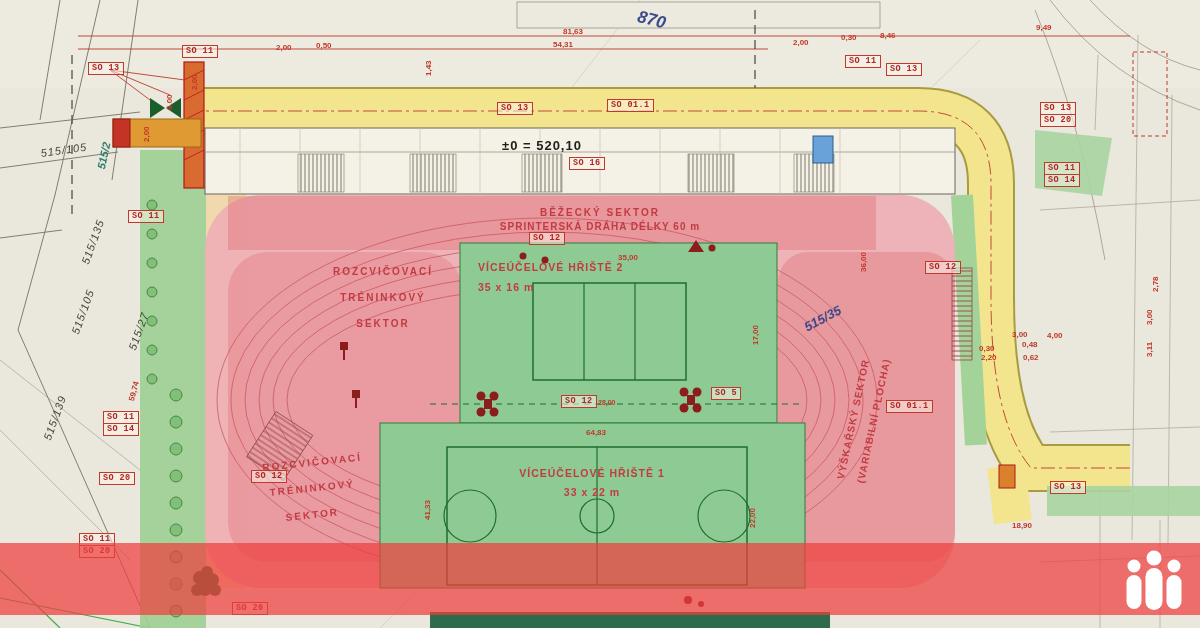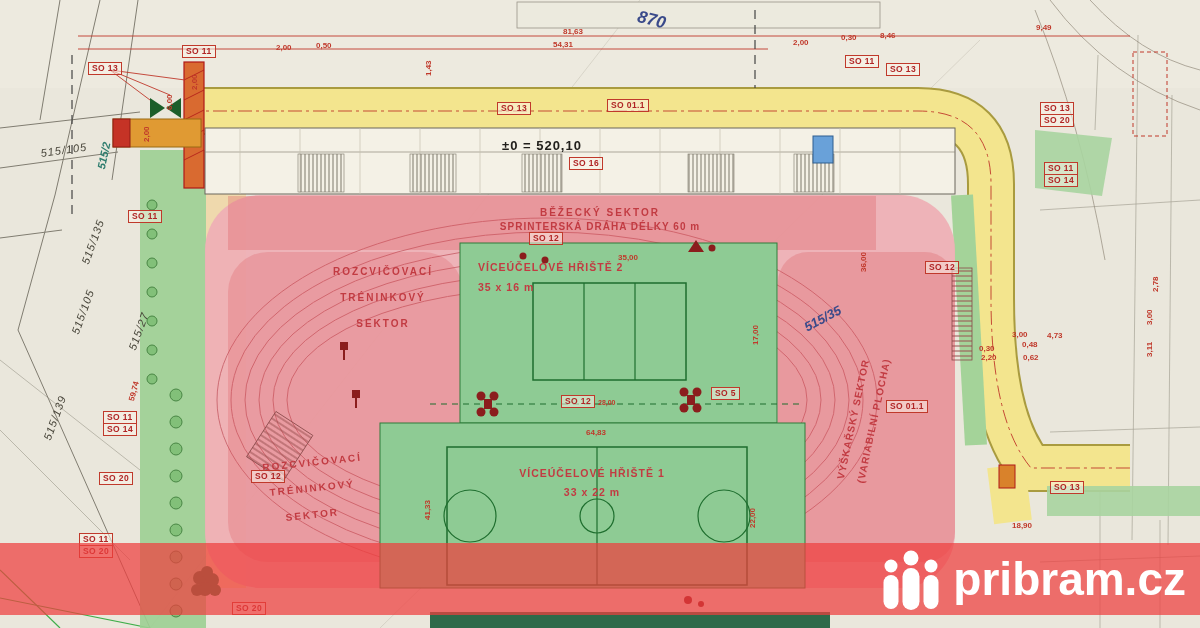--- a/index.html
+++ b/index.html
@@ -1,21 +1,21 @@
 <!DOCTYPE html>
 <html><head>
 <meta charset="utf-8">
 <style>
   html,body{margin:0;padding:0;background:#d8d5ca;}
   #plan{position:relative;width:1200px;height:628px;overflow:hidden;
         font-family:"Liberation Sans",sans-serif;background:#eae7dc;}
   #plan svg.base{position:absolute;left:0;top:0;z-index:1;}
   .lbl{position:absolute;z-index:3;white-space:nowrap;line-height:1;transform-origin:left top;}
   .sobox{border:1px solid #c0392b;color:#b02525;font-size:8.5px;font-weight:bold;
-         padding:1px 3px;background:rgba(250,243,232,.55);letter-spacing:.4px;}
+         padding:1px 3px;background:rgba(250,243,232,.55);letter-spacing:.4px;font-family:Liberation Mono, monospace;}
   .dim{color:#c0392b;font-size:8px;font-weight:bold;}
   .vdim{transform:rotate(-90deg);}
   .sector{color:#c23b42;font-weight:bold;text-align:center;letter-spacing:2px;font-size:10px;}
   .sector2{color:#c23b42;font-weight:bold;font-size:10.5px;letter-spacing:1px;}
   .parcel{color:#474439;font-size:11px;font-style:italic;letter-spacing:1px;}
   .blue{color:#3a4a8a;font-weight:bold;font-style:italic;}
   .elev{color:#22201c;font-size:13px;font-weight:bold;letter-spacing:1px;}
   #wm{position:absolute;left:0;top:543px;width:1200px;height:72px;z-index:5;
       background:rgba(238,62,62,.72);}
   #logo{position:absolute;right:14px;top:0;height:72px;display:flex;align-items:center;gap:10px;}
@@ -306,36 +306,35 @@
 <div class="lbl dim vdim" style="left:752px;top:345px">17,00</div>
 <div class="lbl dim" style="left:598px;top:399px;font-size:7px">28,00</div>
 <div class="lbl dim" style="left:586px;top:429px">64,83</div>
 <div class="lbl dim vdim" style="left:749px;top:528px">22,00</div>
 <div class="lbl dim vdim" style="left:860px;top:272px">36,00</div>
 <div class="lbl dim" style="left:1012px;top:331px">3,00</div>
 <div class="lbl dim" style="left:979px;top:345px">0,30</div>
 <div class="lbl dim" style="left:1022px;top:341px">0,48</div>
 <div class="lbl dim" style="left:981px;top:354px">2,20</div>
 <div class="lbl dim" style="left:1023px;top:354px">0,62</div>
-<div class="lbl dim" style="left:1047px;top:332px">4,73</div>
+<div class="lbl dim" style="left:1047px;top:332px">4,00</div>
 <div class="lbl dim vdim" style="left:1146px;top:325px">3,00</div>
 <div class="lbl dim vdim" style="left:1146px;top:357px">3,11</div>
 <div class="lbl dim vdim" style="left:1152px;top:292px">2,78</div>
 <div class="lbl dim" style="left:1012px;top:522px">18,90</div>
 <div class="lbl dim vdim" style="left:191px;top:90px">2,00</div>
 
 <div id="wm">
   <div id="logo">
     <svg width="64" height="66" viewBox="0 0 64 66">
       <g fill="#ffffff">
         <circle cx="12" cy="20" r="6.5"></circle>
             <rect x="4.5" y="29" width="15" height="34" rx="7.5"></rect>
         <circle cx="32" cy="12" r="7.5"></circle>
             <rect x="23.5" y="22" width="17" height="42" rx="8.5"></rect>
         <circle cx="52" cy="20" r="6.5"></circle>
             <rect x="44.5" y="29" width="15" height="34" rx="7.5"></rect>
       </g>
     </svg>
-    <span class="brand">pribram.cz</span>
   </div>
 </div>
 
 </div>
 
 </body></html>

